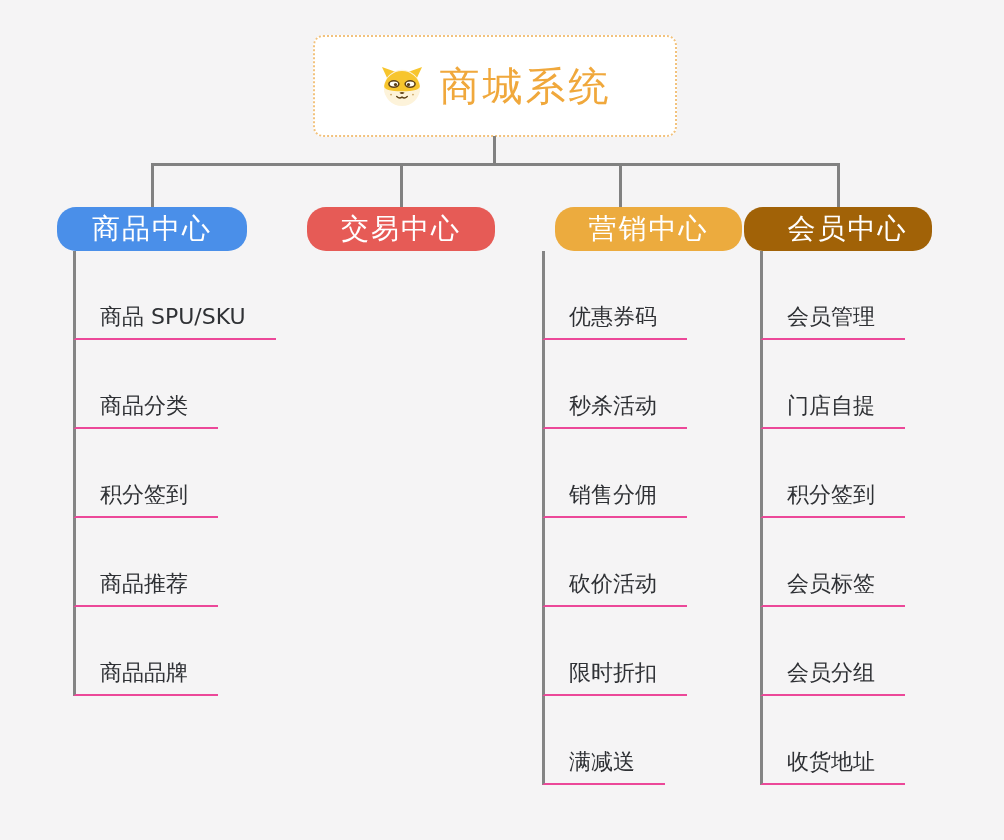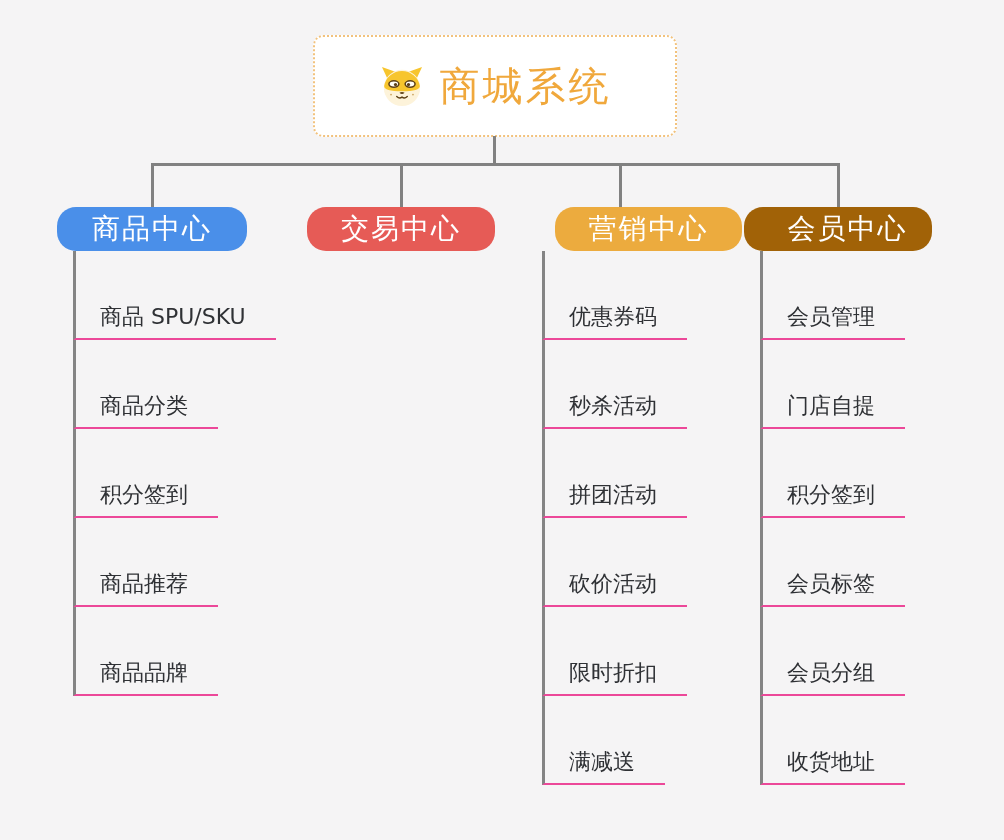--- a/index.html
+++ b/index.html
@@ -110,21 +110,21 @@
         </div>
       </div>
       <div class="branch-column" style="left: 307px;">
         <div class="branch-header" style="background: rgb(230, 91, 86); width: 188px;">交易中心</div>
       </div>
       <div class="branch-column" style="left: 526px;">
         <div class="branch-header" style="background: rgb(236, 171, 62); width: 187px; margin-left: 29px;">营销中心</div>
         <div class="child-list">
           <div class="child-node">优惠券码</div>
           <div class="child-node">秒杀活动</div>
-          <div class="child-node">拼团活动</div>
+          <div class="child-node">销售分佣</div>
           <div class="child-node">砍价活动</div>
           <div class="child-node">限时折扣</div>
           <div class="child-node">满减送</div>
         </div>
       </div>
       <div class="branch-column" style="left: 744px;">
         <div class="branch-header" style="background: #a16207; width: 188px; padding-left: 19px;">会员中心</div>
         <div class="child-list">
           <div class="child-node">会员管理</div>
           <div class="child-node">门店自提</div>

